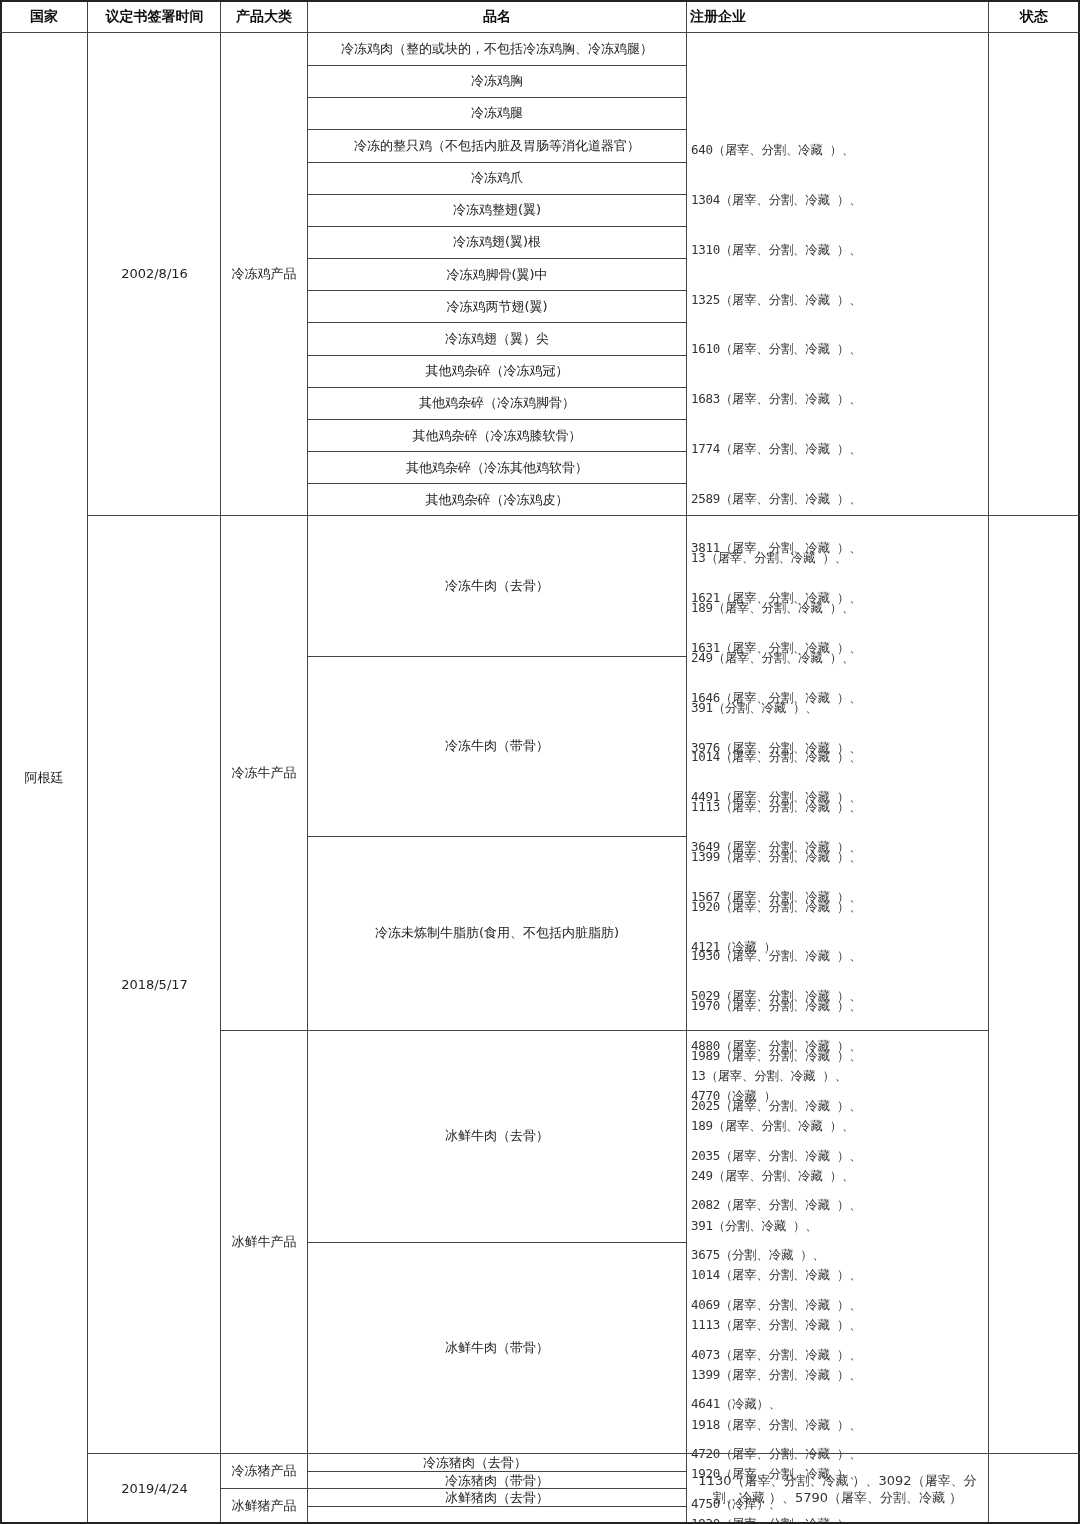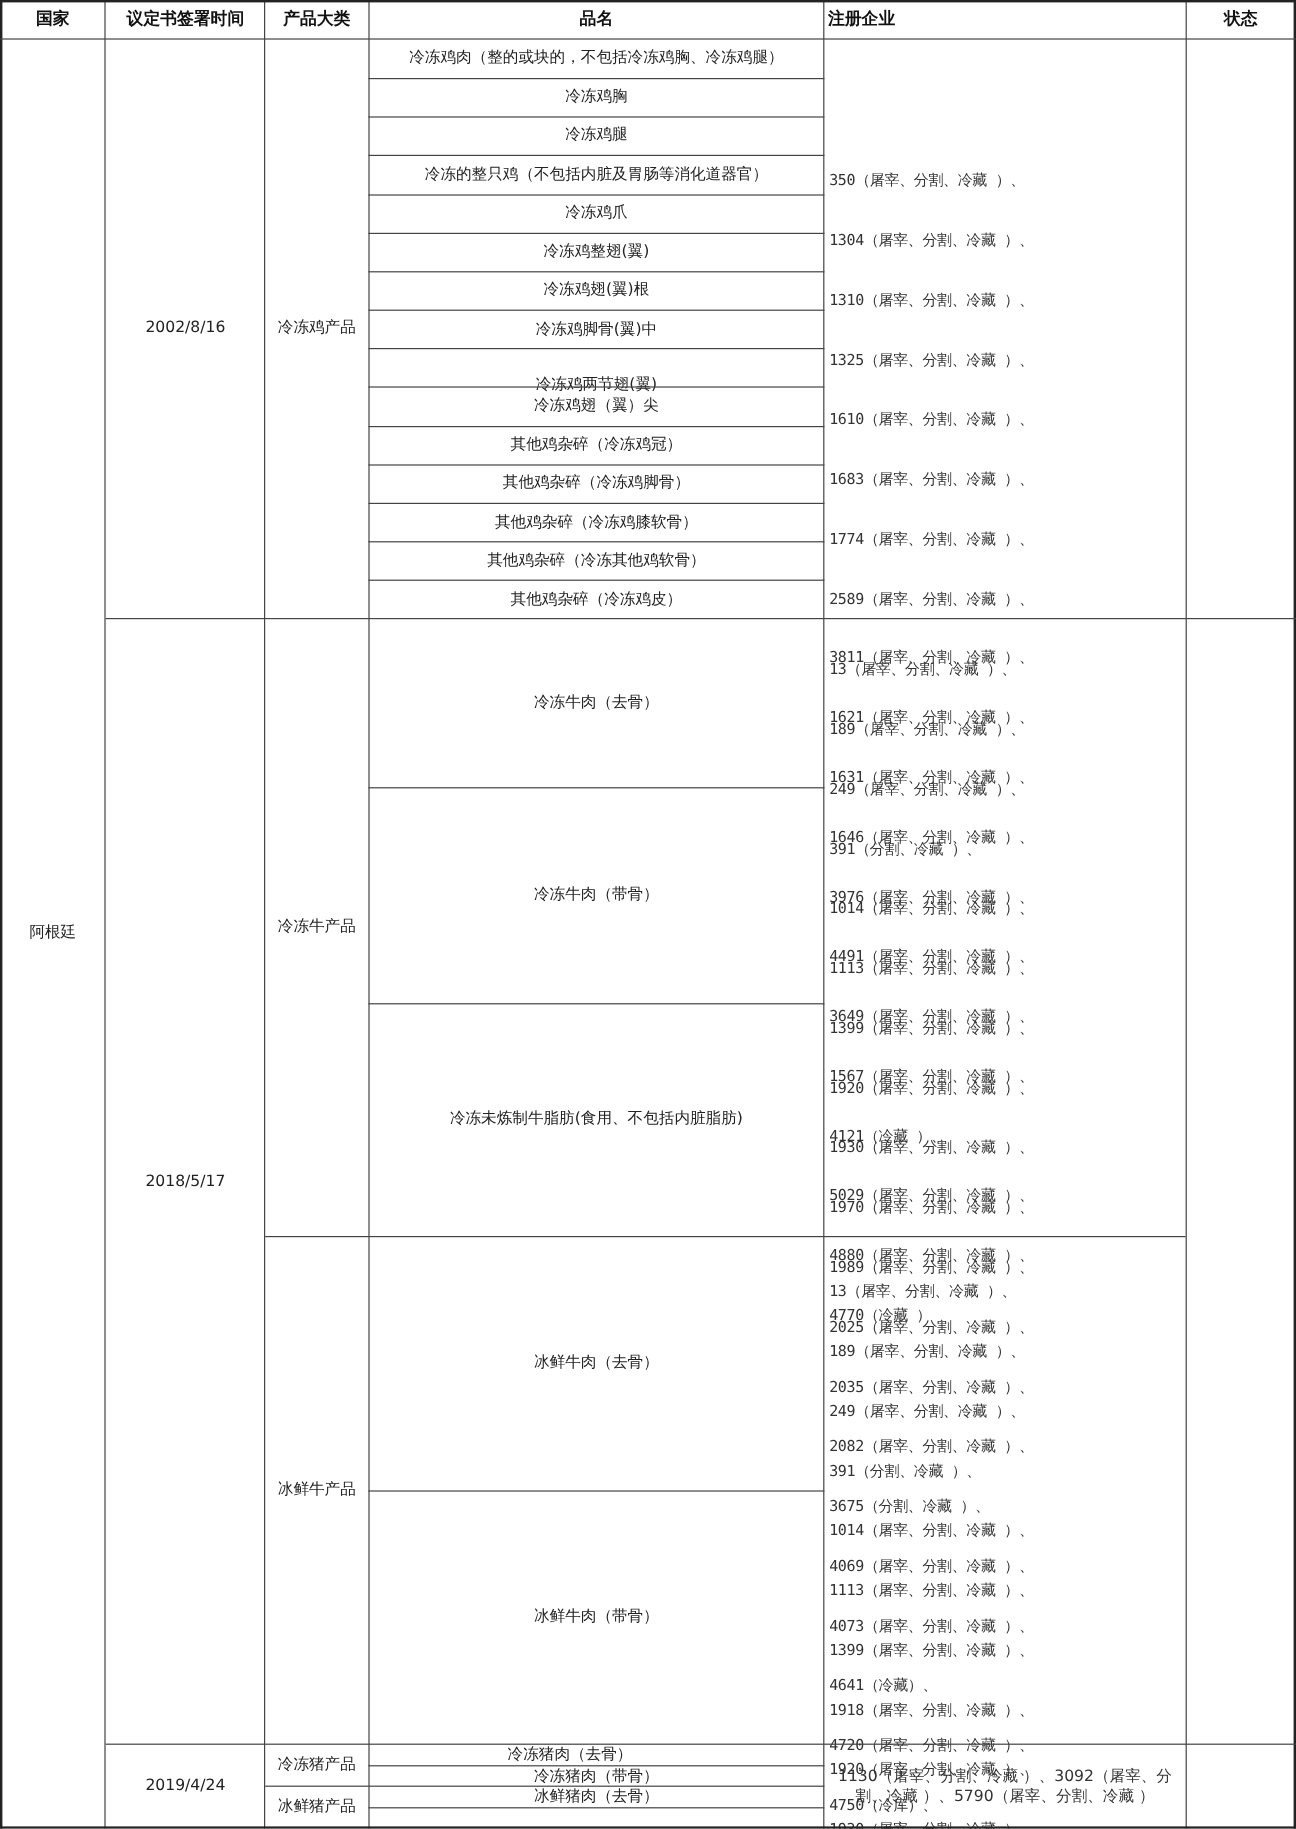--- a/index.html
+++ b/index.html
@@ -35,30 +35,30 @@
   <div class="cell" style="left:221px;top:33px;width:86px;height:483px;">冷冻鸡产品</div>
 
   <div class="cell" style="left:307px;top:33px;width:380px;height:32px;">冷冻鸡肉（整的或块的，不包括冷冻鸡胸、冷冻鸡腿）</div>
   <div class="cell" style="left:307px;top:65px;width:380px;height:32px;">冷冻鸡胸</div>
   <div class="cell" style="left:307px;top:97px;width:380px;height:33px;">冷冻鸡腿</div>
   <div class="cell" style="left:307px;top:130px;width:380px;height:32px;">冷冻的整只鸡（不包括内脏及胃肠等消化道器官）</div>
   <div class="cell" style="left:307px;top:162px;width:380px;height:32px;">冷冻鸡爪</div>
   <div class="cell" style="left:307px;top:194px;width:380px;height:32px;">冷冻鸡整翅(翼)</div>
   <div class="cell" style="left:307px;top:226px;width:380px;height:33px;">冷冻鸡翅(翼)根</div>
   <div class="cell" style="left:307px;top:259px;width:380px;height:32px;">冷冻鸡脚骨(翼)中</div>
-  <div class="cell" style="left:307px;top:291px;width:380px;height:32px;margin-top:14px;">冷冻鸡两节翅(翼)</div>
+  <div class="cell" style="left:307px;top:291px;width:380px;height:32px;">冷冻鸡两节翅(翼)</div>
   <div class="cell" style="left:307px;top:323px;width:380px;height:32px;">冷冻鸡翅（翼）尖</div>
   <div class="cell" style="left:307px;top:355px;width:380px;height:32px;">其他鸡杂碎（冷冻鸡冠）</div>
   <div class="cell" style="left:307px;top:387px;width:380px;height:33px;">其他鸡杂碎（冷冻鸡脚骨）</div>
   <div class="cell" style="left:307px;top:420px;width:380px;height:32px;">其他鸡杂碎（冷冻鸡膝软骨）</div>
   <div class="cell" style="left:307px;top:452px;width:380px;height:32px;">其他鸡杂碎（冷冻其他鸡软骨）</div>
   <div class="cell" style="left:307px;top:484px;width:380px;height:32px;">其他鸡杂碎（冷冻鸡皮）</div>
 
   <div class="ent" style="left:687px;top:109px;width:301px;">
-    <div>350（屠宰、分割、冷藏 ）、</div>
+    <div>640（屠宰、分割、冷藏 ）、</div>
     <div>1304（屠宰、分割、冷藏 ）、</div>
     <div>1310（屠宰、分割、冷藏 ）、</div>
     <div>1325（屠宰、分割、冷藏 ）、</div>
     <div>1610（屠宰、分割、冷藏 ）、</div>
     <div>1683（屠宰、分割、冷藏 ）、</div>
     <div>1774（屠宰、分割、冷藏 ）、</div>
     <div>2589（屠宰、分割、冷藏 ）、</div>
     <div>3811（屠宰、分割、冷藏 ）、</div>
     <div>1621（屠宰、分割、冷藏 ）、</div>
     <div>1631（屠宰、分割、冷藏 ）、</div>

